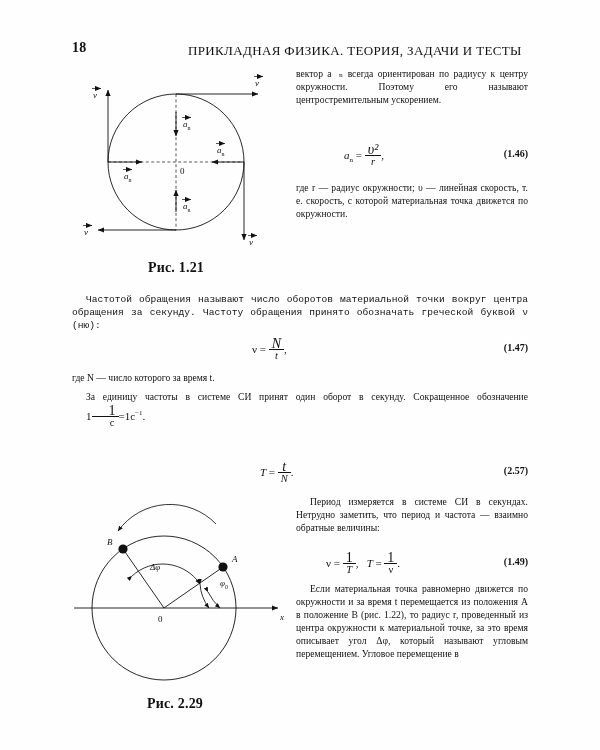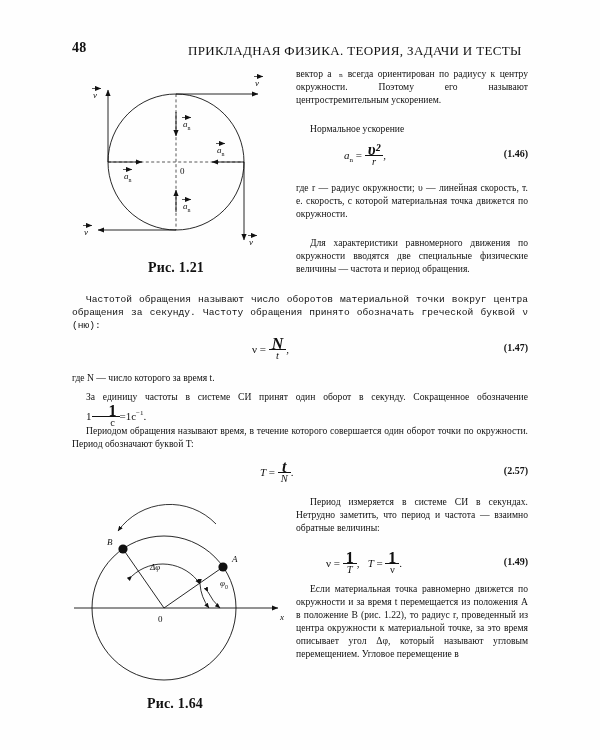--- a/index.html
+++ b/index.html
@@ -90,23 +90,22 @@
   .frac {
     display: inline-block;
     vertical-align: middle;
     text-align: center;
     position: relative;
     top: -0.5px;
   }
   .frac .num {
     display: block;
     padding: 0 3px;
-    font-size: 16px;
+    font-size: 14px;
     line-height: 11px;
-    font-weight: bold;
   }
   .frac .den {
     display: block;
     padding: 0 3px;
     border-top: 1px solid #111;
     font-size: 10.5px;
     line-height: 12px;
   }
   .upr { font-style: normal; }
   sub.ss { font-size: 7px; font-style: normal; }
@@ -132,21 +131,21 @@
   }
   .lbl-sub { font-size: 6px; font-style: normal; }
   .lbl-up { font-style: normal; }
 </style>
 </head>
 <body>
 
 <div class="page">
 
   <div class="runhead">
-    <span class="folio">48</span>
+    <span class="folio">18</span>
     <span class="runtitle">Прикладная физика. Теория, задачи и тесты</span>
   </div>
 
   <div class="figure" style="left:62px; top:64px; width:228px; height:212px;">
     <svg width="228" height="196" viewBox="0 0 228 196">
       <defs>
         <marker id="ah" markerWidth="7" markerHeight="7" refX="6" refY="2.6" orient="auto" markerUnits="userSpaceOnUse">
           <path d="M0,0 L6.2,2.6 L0,5.2 z" fill="#111"></path>
         </marker>
       </defs>
@@ -208,43 +207,37 @@
 
       <text class="lbl lbl-up" x="118" y="110">0</text>
     </svg>
     <div class="figcap" style="top:196px;">Рис. 1.21</div>
   </div>
 
   <div class="tb rcol noindent" style="top:67px;">
     <span>вектор a⃗ₙ всегда ориентирован по радиусу к центру окружности. Поэтому его называют центростремительным ускорением.</span>
   </div>
 
-  <div class="tb rcol indent" style="top:122px;">
-    <span>Нормальное ускорение</span>
-  </div>
 
   <div class="formula" style="left:296px; top:140px; width:232px;">
     <span class="fmath" style="left:48px; top:4px;">
       <span>a</span><sub class="ss">n</sub>
       <span class="upr">=</span>
       <span class="frac">
         <span class="num">υ²</span>
         <span class="den">r</span>
       </span><span class="upr">,</span>
     </span>
     <span class="fnum">(1.46)</span>
   </div>
 
   <div class="tb rcol noindent" style="top:181px;">
     <span>где r — радиус окружности; υ — линейная скорость, т. е. скорость, с которой материальная точка движется по окружности.</span>
   </div>
 
-  <div class="tb rcol indent" style="top:236px;">
-    <span>Для характеристики равномерного движения по окружности вводятся две специальные физические величины — частота и период обращения.</span>
-  </div>
 
   <div class="tb wide indent" style="top:293px;font-family:Liberation Mono, monospace;">
     <span>Частотой обращения называют число оборотов материальной точки вокруг центра обращения за секунду. Частоту обращения принято обозначать греческой буквой ν (ню):</span>
   </div>
 
   <div class="formula" style="left:72px; top:334px; width:456px;">
     <span class="fmath" style="left:180px; top:4px;">
       <span class="upr">ν</span>
       <span class="upr">=</span>
       <span class="frac">
@@ -261,23 +254,20 @@
 
   <div class="tb wide indent" style="top:389px; line-height:16px;">
     <span>За единицу частоты в системе СИ принят один оборот в секунду. Сокращенное обозначение</span>
     <span class="fmath" style="position:relative; display:inline-block; top:0; font-style:normal;">
       <span>1</span><span class="frac">
         <span class="num">1</span>
         <span class="den">с</span>
       </span><span>=</span><span>1с</span><sup class="ss">−1</sup>.</span>
   </div>
 
-  <div class="tb wide indent" style="top:424px;">
-    <span>Периодом обращения называют время, в течение которого совершается один оборот точки по окружности. Период обозначают буквой T:</span>
-  </div>
 
   <div class="formula" style="left:72px; top:457px; width:456px;">
     <span class="fmath" style="left:188px; top:4px;">
       <span>T</span>
       <span class="upr">=</span>
       <span class="frac">
         <span class="num">t</span>
         <span class="den">N</span>
       </span><span class="upr">.</span>
     </span>
@@ -341,16 +331,16 @@
 
       <path d="M 144,84 A 45 45 0 0 0 153,108" class="vecstroke" stroke-width="0.85" marker-start="url(#ah3)" marker-end="url(#ah3)"></path>
 
       <path d="M 152,92 A 56 56 0 0 0 164,108" class="vecstroke" stroke-width="0.85" marker-start="url(#ah3)" marker-end="url(#ah3)"></path>
       <text class="lbl" x="164" y="86"><tspan>φ</tspan><tspan class="lbl-sub" dy="2.5">0</tspan></text>
 
       <path d="M 160,24 A 64 64 0 0 0 62,31" class="vecstroke" stroke-width="0.85" marker-end="url(#ah3)"></path>
 
       <text class="lbl lbl-up" x="102" y="122">0</text>
     </svg>
-    <div class="figcap" style="top:196px;">Рис. 1.64</div>
+    <div class="figcap" style="top:196px;">Рис. 2.29</div>
   </div>
 
 </div>
 
 </body></html>

